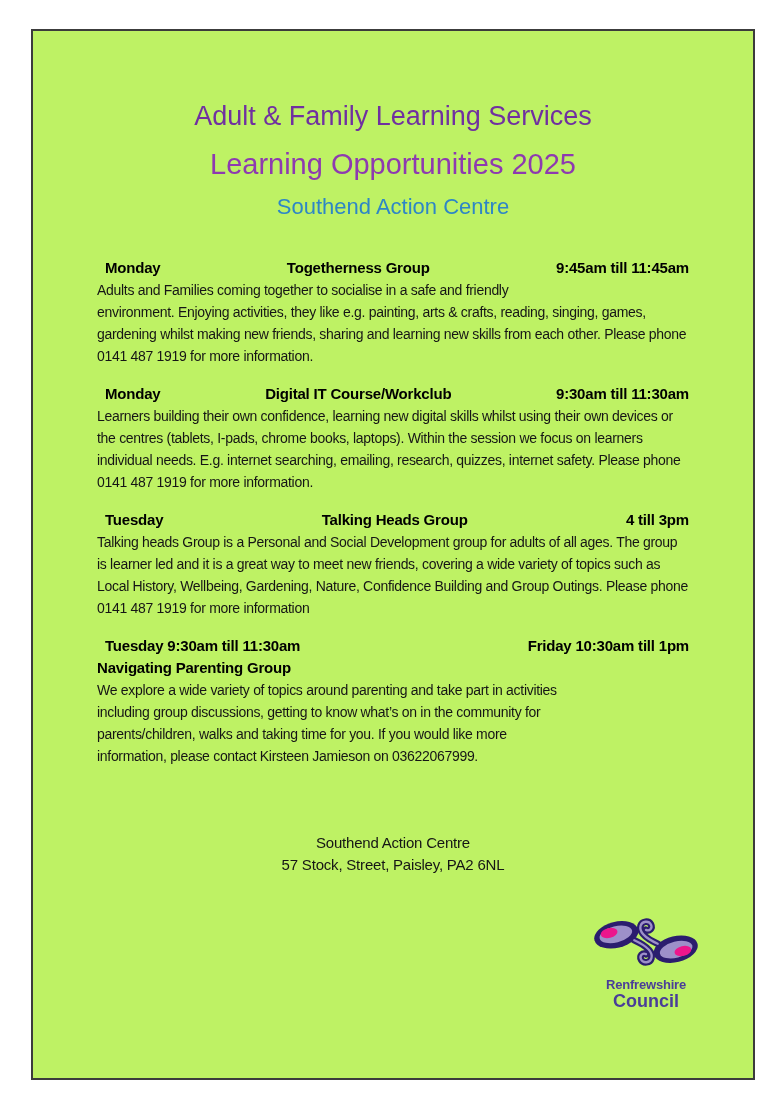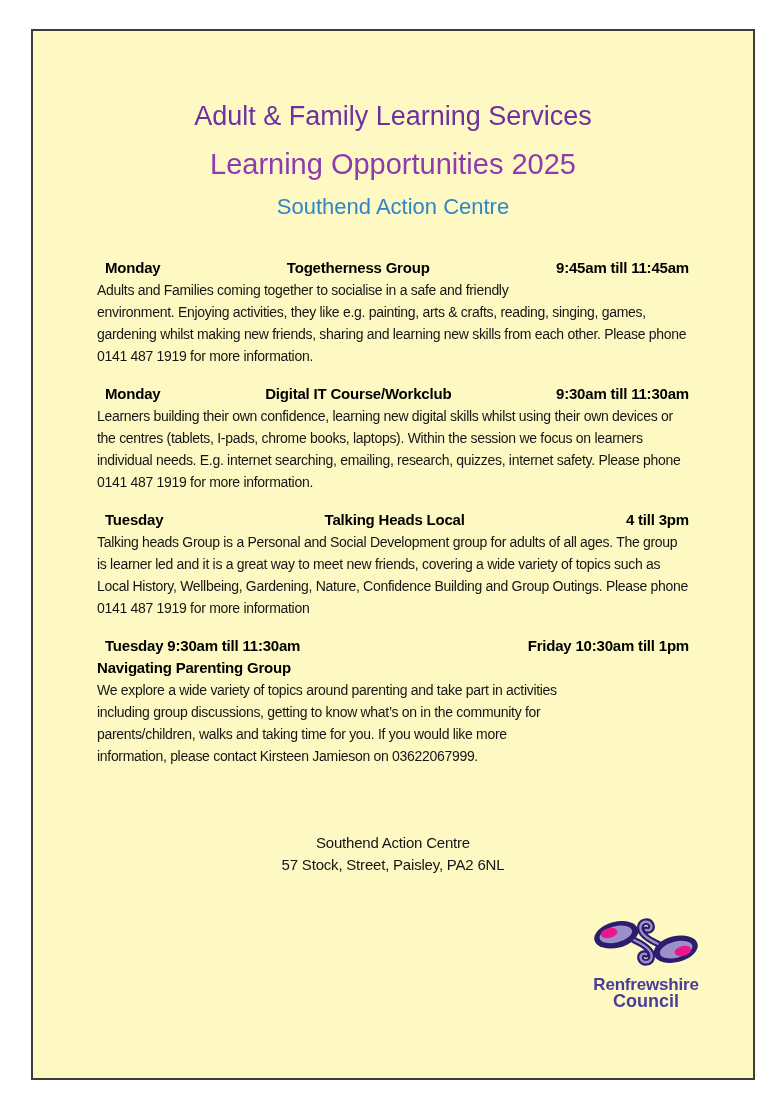--- a/index.html
+++ b/index.html
@@ -6,21 +6,21 @@
   html,body { background:#ffffff; }
   body {
     width:784px; height:1110px; position:relative;
     font-family:"Liberation Sans", sans-serif;
     color:#1a1a1a;
   }
   .page {
     position:absolute; left:31px; top:29px;
     width:724px; height:1051px;
     border:2px solid #3c3c3c;
-    background:#fef9c3;
+    background:#bef264;
     padding:0 64px;
     overflow:hidden;
   }
   .title1 {
     margin-top:67px; text-align:center;
     font-size:27px; line-height:36px; font-weight:normal;
     color:#7030a0;
   }
   .title2 {
     margin-top:14px; text-align:center;
@@ -51,21 +51,21 @@
   .prog-body.justified { text-align:left; }
   .address {
     margin-top:65px; text-align:center;
     font-size:15px; line-height:22px; letter-spacing:-0.2px; color:#151515;
   }
   .logo {
     position:absolute; left:533px; top:884px; width:160px;
     text-align:center;
   }
   .logo-name {
-    font-size:17px; font-weight:bold; letter-spacing:-0.2px;
+    font-size:13px; font-weight:bold; letter-spacing:-0.2px;
     color:#4a3d99; line-height:19px; margin-top:2px;
   }
   .logo-sub {
     font-size:18px; font-weight:bold; color:#4a3d99; line-height:15px;
   }
 </style>
 </head>
 <body>
 
 <div class="page">
@@ -89,21 +89,21 @@
       <span>Monday</span>
       <span>Digital IT Course/Workclub</span>
       <span>9:30am till 11:30am</span>
     </div>
     <p class="prog-body justified">Learners building their own confidence, learning new digital skills whilst using their own devices or the centres (tablets, I-pads, chrome books, laptops).  Within the session we focus on learners individual needs. E.g. internet searching, emailing, research, quizzes, internet safety.  Please phone 0141 487 1919 for more information.</p>
   </section>
 
   <section class="prog">
     <div class="prog-head">
       <span>Tuesday</span>
-      <span>Talking Heads Local</span>
+      <span>Talking Heads Group</span>
       <span>4 till 3pm</span>
     </div>
     <p class="prog-body">Talking heads Group is a Personal and Social Development group for adults of all ages.  The group is learner led and it is a great way to meet new friends, covering a wide variety of topics such as Local History, Wellbeing, Gardening, Nature, Confidence Building and Group Outings. Please phone 0141 487 1919 for more information</p>
   </section>
 
   <section class="prog">
     <div class="prog-head">
       <span>Tuesday 9:30am till 11:30am</span>
       <span>Friday 10:30am till 1pm</span>
     </div>

